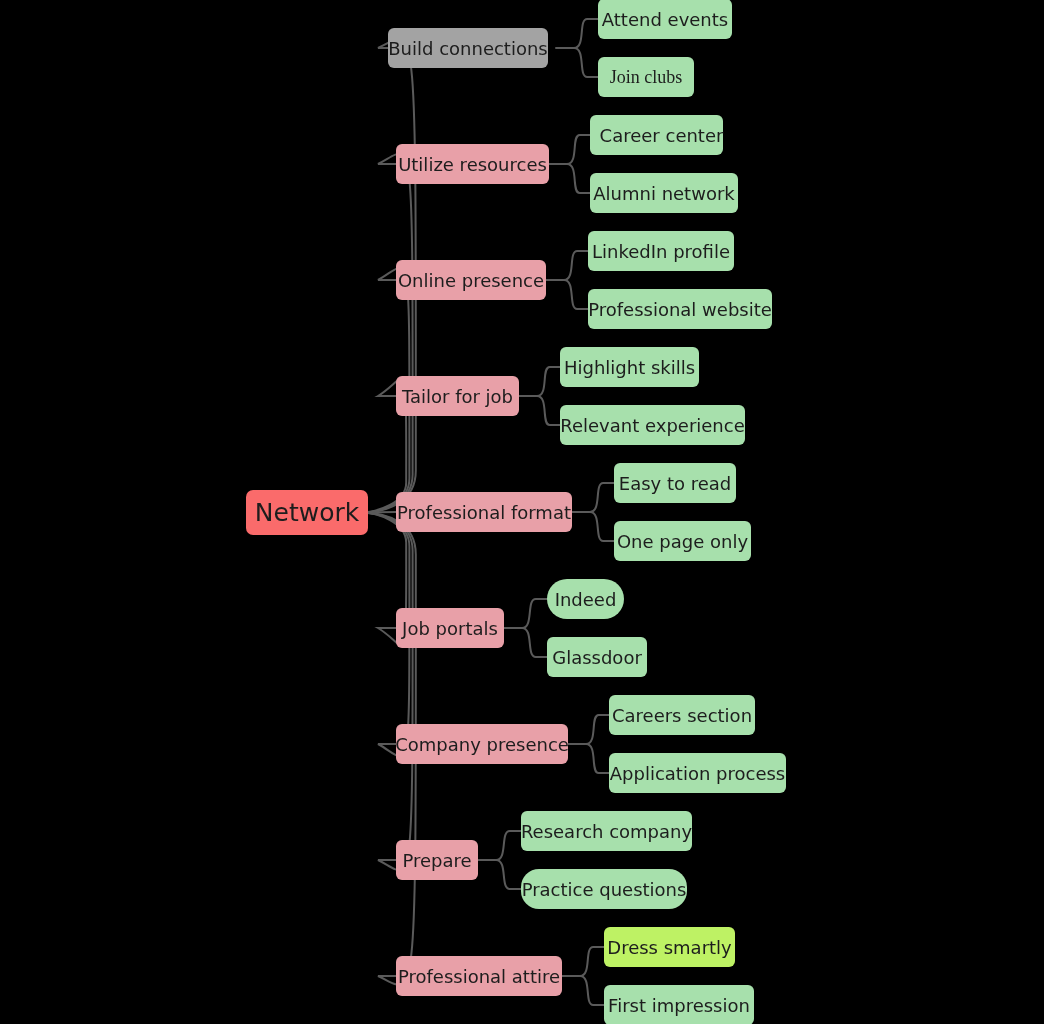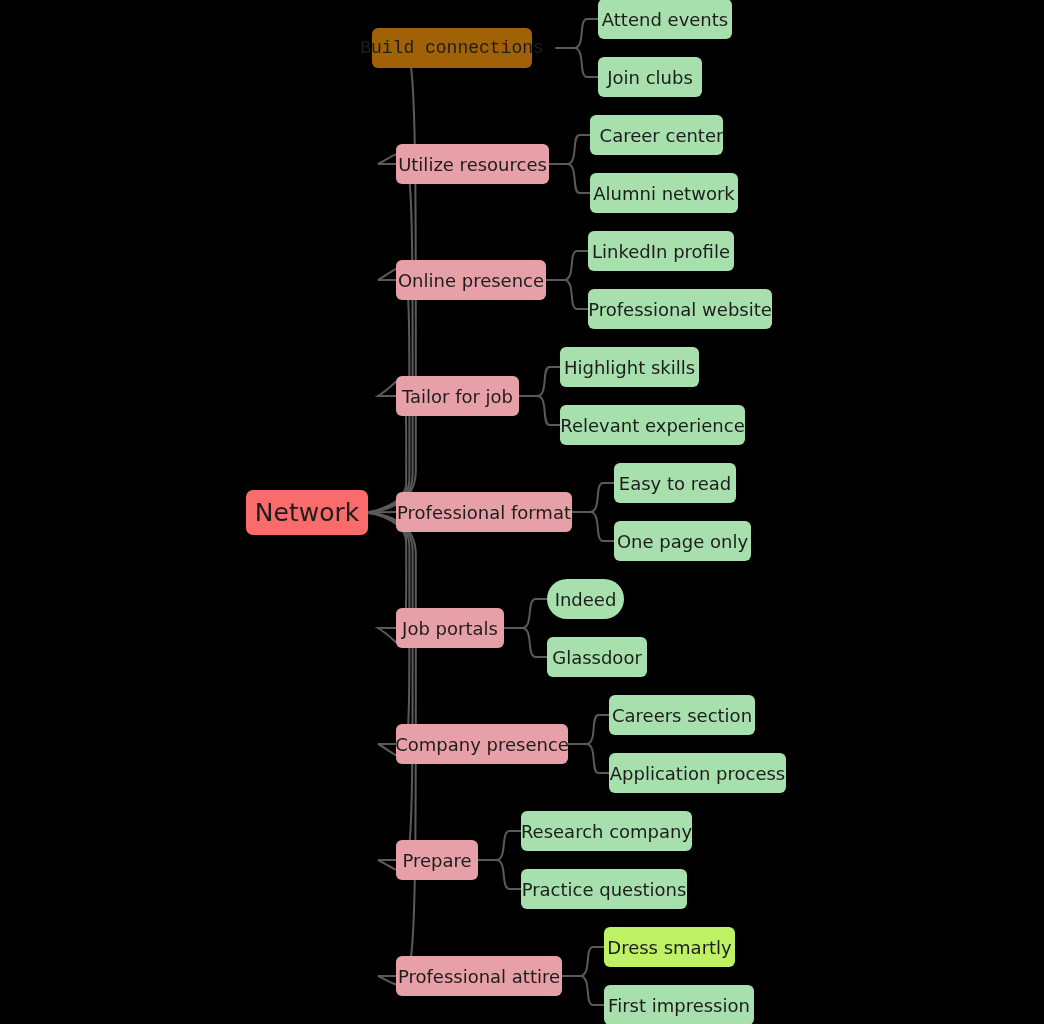--- a/index.html
+++ b/index.html
@@ -87,42 +87,42 @@
       <path d="M 586 744 C 598 744, 590 715, 598.65 715 L 609 715" fill="none" stroke="#5a5a5a" stroke-width="2" stroke-linecap="round"></path>
       <path d="M 586 744 C 598 744, 590 773, 598.65 773 L 609 773" fill="none" stroke="#5a5a5a" stroke-width="2" stroke-linecap="round"></path>
       <path d="M 478 860 L 496 860" fill="none" stroke="#5a5a5a" stroke-width="2" stroke-linecap="round"></path>
       <path d="M 496 860 C 508 860, 500 831, 509.75 831 L 521 831" fill="none" stroke="#5a5a5a" stroke-width="2" stroke-linecap="round"></path>
       <path d="M 496 860 C 508 860, 500 889, 509.75 889 L 521 889" fill="none" stroke="#5a5a5a" stroke-width="2" stroke-linecap="round"></path>
       <path d="M 562 976 L 580 976" fill="none" stroke="#5a5a5a" stroke-width="2" stroke-linecap="round"></path>
       <path d="M 580 976 C 592 976, 584 947, 593.2 947 L 604 947" fill="none" stroke="#5a5a5a" stroke-width="2" stroke-linecap="round"></path>
       <path d="M 580 976 C 592 976, 584 1005, 593.2 1005 L 604 1005" fill="none" stroke="#5a5a5a" stroke-width="2" stroke-linecap="round"></path>
     </svg>
   <div id="nodes">
-      <div class="node node-branch" style="left: 372px; top: 28px; width: 160px; height: 40px; background: #a16207; font-family: Liberation Mono, monospace;">Build connections</div>
+      <div class="node node-branch" style="left: 388px; top: 28px; width: 160px; height: 40px; background: #a3a3a3;">Build connections</div>
       <div class="node node-leaf" style="left: 598px; top: -1px; width: 134px; height: 40px; background: rgb(167, 224, 172);">Attend events</div>
-      <div class="node node-leaf" style="left: 598px; top: 57px; width: 104px; height: 40px; background: rgb(167, 224, 172);">Join clubs</div>
+      <div class="node node-leaf" style="left: 598px; top: 57px; width: 96px; height: 40px; background: rgb(167, 224, 172); font-family: Liberation Serif, serif;">Join clubs</div>
       <div class="node node-branch" style="left: 396px; top: 144px; width: 153px; height: 40px; background: rgb(232, 160, 168);">Utilize resources</div>
       <div class="node node-leaf" style="left: 590px; top: 115px; width: 133px; height: 40px; background: rgb(167, 224, 172); padding-left: 24px;">Career center</div>
       <div class="node node-leaf" style="left: 590px; top: 173px; width: 148px; height: 40px; background: rgb(167, 224, 172);">Alumni network</div>
       <div class="node node-branch" style="left: 396px; top: 260px; width: 150px; height: 40px; background: rgb(232, 160, 168);">Online presence</div>
       <div class="node node-leaf" style="left: 588px; top: 231px; width: 146px; height: 40px; background: rgb(167, 224, 172);">LinkedIn profile</div>
       <div class="node node-leaf" style="left: 588px; top: 289px; width: 184px; height: 40px; background: rgb(167, 224, 172);">Professional website</div>
       <div class="node node-branch" style="left: 396px; top: 376px; width: 123px; height: 40px; background: rgb(232, 160, 168); text-align: right;">Tailor for job</div>
       <div class="node node-leaf" style="left: 560px; top: 347px; width: 139px; height: 40px; background: rgb(167, 224, 172);">Highlight skills</div>
       <div class="node node-leaf" style="left: 560px; top: 405px; width: 185px; height: 40px; background: rgb(167, 224, 172);">Relevant experience</div>
       <div class="node node-branch" style="left: 396px; top: 492px; width: 176px; height: 40px; background: rgb(232, 160, 168);">Professional format</div>
       <div class="node node-leaf" style="left: 614px; top: 463px; width: 122px; height: 40px; background: rgb(167, 224, 172);">Easy to read</div>
       <div class="node node-leaf" style="left: 614px; top: 521px; width: 137px; height: 40px; background: rgb(167, 224, 172);">One page only</div>
       <div class="node node-branch" style="left: 396px; top: 608px; width: 108px; height: 40px; background: rgb(232, 160, 168);">Job portals</div>
       <div class="node node-leaf" style="left: 547px; top: 579px; width: 77px; height: 40px; background: rgb(167, 224, 172); border-radius: 20px;">Indeed</div>
       <div class="node node-leaf" style="left: 547px; top: 637px; width: 100px; height: 40px; background: rgb(167, 224, 172);">Glassdoor</div>
       <div class="node node-branch" style="left: 396px; top: 724px; width: 172px; height: 40px; background: rgb(232, 160, 168);">Company presence</div>
       <div class="node node-leaf" style="left: 609px; top: 695px; width: 146px; height: 40px; background: rgb(167, 224, 172);">Careers section</div>
       <div class="node node-leaf" style="left: 609px; top: 753px; width: 177px; height: 40px; background: rgb(167, 224, 172);">Application process</div>
       <div class="node node-branch" style="left: 396px; top: 840px; width: 82px; height: 40px; background: rgb(232, 160, 168);">Prepare</div>
       <div class="node node-leaf" style="left: 521px; top: 811px; width: 171px; height: 40px; background: rgb(167, 224, 172);">Research company</div>
-      <div class="node node-leaf" style="left: 521px; top: 869px; width: 166px; height: 40px; background: rgb(167, 224, 172);">Practice questions</div>
+      <div class="node node-leaf" style="left: 521px; top: 869px; width: 166px; height: 40px; background: rgb(167, 224, 172); border-radius: 18px;">Practice questions</div>
       <div class="node node-branch" style="left: 396px; top: 956px; width: 166px; height: 40px; background: rgb(232, 160, 168);">Professional attire</div>
       <div class="node node-leaf" style="left: 604px; top: 927px; width: 131px; height: 40px; background: #bef264;">Dress smartly</div>
       <div class="node node-leaf" style="left: 604px; top: 985px; width: 150px; height: 40px; background: rgb(167, 224, 172);">First impression</div>
       <div class="node node-root" style="left: 246px; top: 490px; width: 122px; height: 45px; background: rgb(250, 107, 107);">Network</div>
     </div>
 </div>
 
 </body></html>

